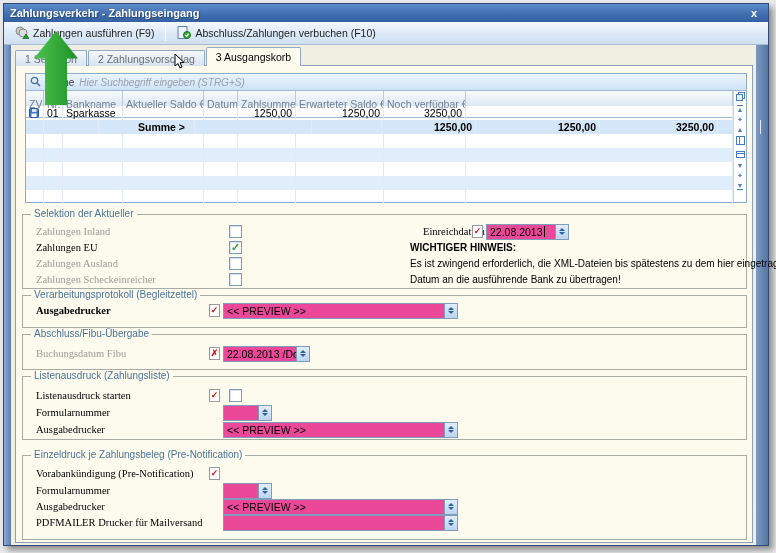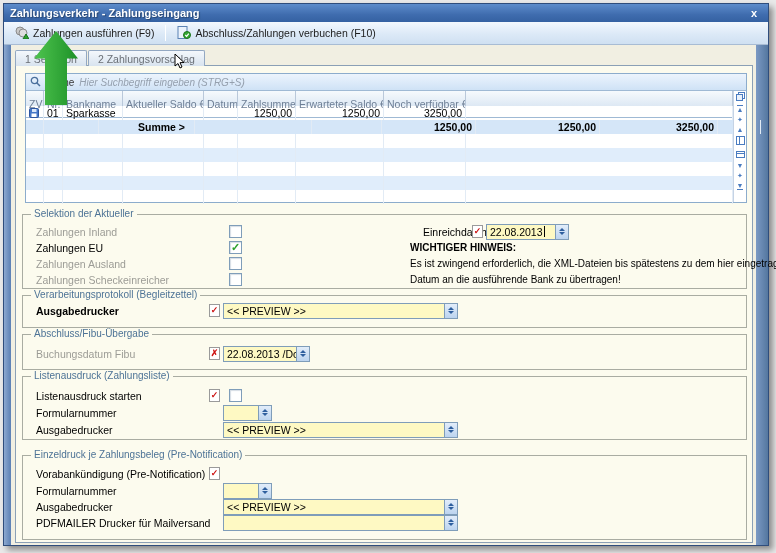--- a/index.html
+++ b/index.html
@@ -58,26 +58,26 @@
   .navstrip { position:absolute; right:0; top:17px; bottom:0; width:13px; background:#fff;
     border-left:1px solid #c5d3e5; display:flex; flex-direction:column; align-items:center; padding-top:1px; gap:3px; }
   .navstrip span { color:#4a7cc0; font-size:7px; line-height:7px; }
   .nav-first { border-top:1px solid #4a7cc0; }
   .nav-last { border-bottom:1px solid #4a7cc0; }
 
   
   .fieldset { position:absolute; left:6px; width:725px; border:1px solid #a9aca2; background:#fcfbee; }
   .legend { position:absolute; top:-7px; left:8px; background:#fcfbee; padding:0 3px; color:#4d7396; font-size:10px; white-space:nowrap; }
   .frow { position:absolute; left:0; right:0; height:15px; display:flex; align-items:center; }
-  .flabel { position:absolute; left:13px; font-size:10.5px; color:#000; white-space:nowrap; }
+  .flabel { position:absolute; left:13px; font-size:10.5px; color:#000; white-space:nowrap;font-family:Liberation Serif, serif; }
   .flabel.dis { color:#9c9c96; }
   .ficon { position:absolute; left:186px; width:11px; height:13px; background:#fff; border:1px solid #9a9a9a; display:flex; align-items:center; justify-content:center; }
   .ficon span { font-size:9px; font-weight:bold; color:#cc1111; line-height:9px; }
   .fctrl { position:absolute; display:flex; }
-  .fakein { background:#fef9c3; border:1px solid #7f9db9; height:16px; display:flex; align-items:center; padding:0 3px; font-size:10.5px; overflow:hidden; white-space:nowrap; }
+  .fakein { background:#ec4899; border:1px solid #7f9db9; height:16px; display:flex; align-items:center; padding:0 3px; font-size:10.5px; overflow:hidden; white-space:nowrap; }
   .spin { width:13px; height:16px; border:1px solid #7f9db9; border-left:none;
     background:linear-gradient(#e2edfa,#bcd4ef); display:flex; flex-direction:column; align-items:center; justify-content:center; gap:1px; }
   .spin i { width:0; height:0; border-left:3px solid transparent; border-right:3px solid transparent; }
   .spin .up { border-bottom:3px solid #2e5f9e; }
   .spin .dn { border-top:3px solid #2e5f9e; }
   .combo-btn { width:16px; height:16px; border:1px solid #7f9db9; border-left:1px solid #b9cde4;
     background:linear-gradient(#f0f5fc,#cadcf1); display:flex; align-items:center; justify-content:center; }
   .combo-btn i { width:0; height:0; border-left:4px solid transparent; border-right:4px solid transparent; border-top:4px solid #3a6ec4; }
   .cbox { position:absolute; left:206px; width:13px; height:13px; background:#fff; border:1px solid #7f9db9;
     box-shadow:inset 1px 1px 1px #d6dde5; display:flex; align-items:center; justify-content:center;
@@ -127,20 +127,21 @@
       <span>Abschluss/Zahlungen verbuchen (F10)</span>
     </div>
   </div>
 
   <div class="frame-left"></div>
   <div class="frame-right"></div>
 
   <div class="tabs">
     <div class="tab">1 Selektion</div>
     <div class="tab">2 Zahlungsvorschlag</div>
+    <div class="tab active">3 Ausgangskorb</div>
   </div>
 
   <div class="panel">
 
     <div class="grid">
       <div class="searchbar">
         <span>
           <svg width="11" height="11">
               <circle cx="4.5" cy="4.5" r="3.2" fill="none" stroke="#4a6f9c" stroke-width="1.3"></circle>
               <line x1="7" y1="7" x2="10" y2="10" stroke="#4a6f9c" stroke-width="1.5"></line>

